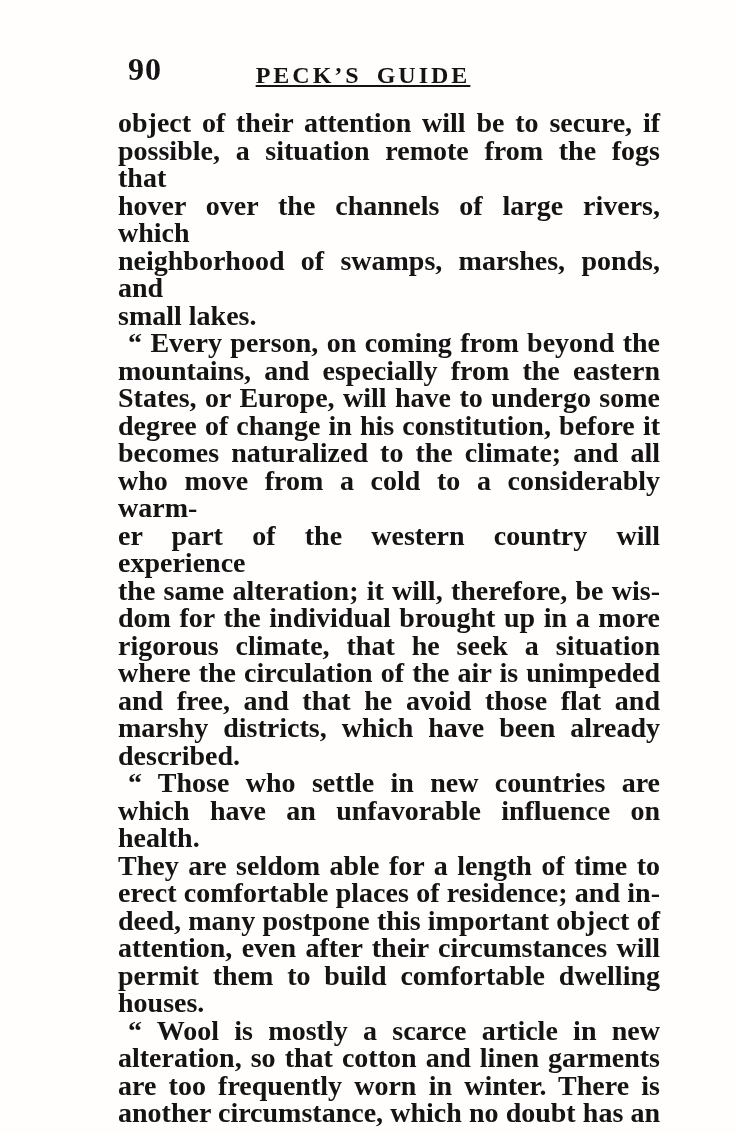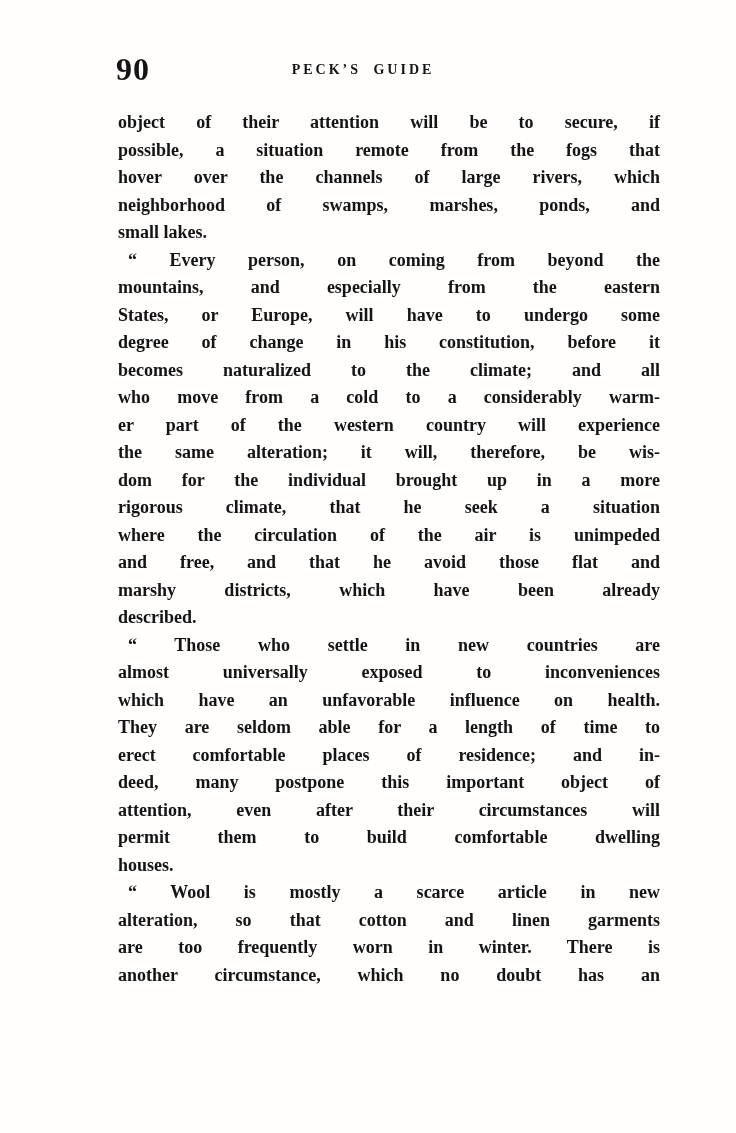--- a/index.html
+++ b/index.html
@@ -11,43 +11,44 @@
     position: relative;
     width: 736px;
     height: 1133px;
     background: #fffefd;
     overflow: hidden;
     font-family: "Liberation Serif", "DejaVu Serif", serif;
     color: #141414;
   }
   .pagenum {
     position: absolute;
-    left: 116px;
+    left: 128px;
     top: 51px;
     font-size: 32px;
     font-weight: 600;
     letter-spacing: 1px;
   }
   .runhead {
     position: absolute;
     left: 0;
     right: 10px;
     top: 62px;
     text-align: center;
-    font-size: 14px;
+    font-size: 24px;
     font-weight: bold;
     letter-spacing: 3px;
     word-spacing: 6px;
+    text-decoration: underline;
   }
   .text-block {
     position: absolute;
     left: 118px;
     top: 109px;
     width: 542px;
-    font-size: 18px;
+    font-size: 28px;
     line-height: 27.5px;
     font-weight: 600;
   }
   .line {
     text-align: justify;
     text-align-last: justify;
     white-space: normal;
   }
   .line.end {
     text-align: right;
@@ -85,21 +86,20 @@
         <div class="line">the same alteration; it will, therefore, be wis-</div>
         <div class="line">dom for the individual brought up in a more</div>
         <div class="line">rigorous climate, that he seek a situation</div>
         <div class="line">where the circulation of the air is unimpeded</div>
         <div class="line">and free, and that he avoid those flat and</div>
         <div class="line">marshy districts, which have been already</div>
         <div class="line end">described.</div>
       </div>
       <div class="para">
         <div class="line indent">“ Those who settle in new countries are</div>
-        <div class="line">almost universally exposed to inconveniences</div>
         <div class="line">which have an unfavorable influence on health.</div>
         <div class="line">They are seldom able for a length of time to</div>
         <div class="line">erect comfortable places of residence; and in-</div>
         <div class="line">deed, many postpone this important object of</div>
         <div class="line">attention, even after their circumstances will</div>
         <div class="line">permit them to build comfortable dwelling</div>
         <div class="line end">houses.</div>
       </div>
       <div class="para">
         <div class="line indent">“ Wool is mostly a scarce article in new</div>

